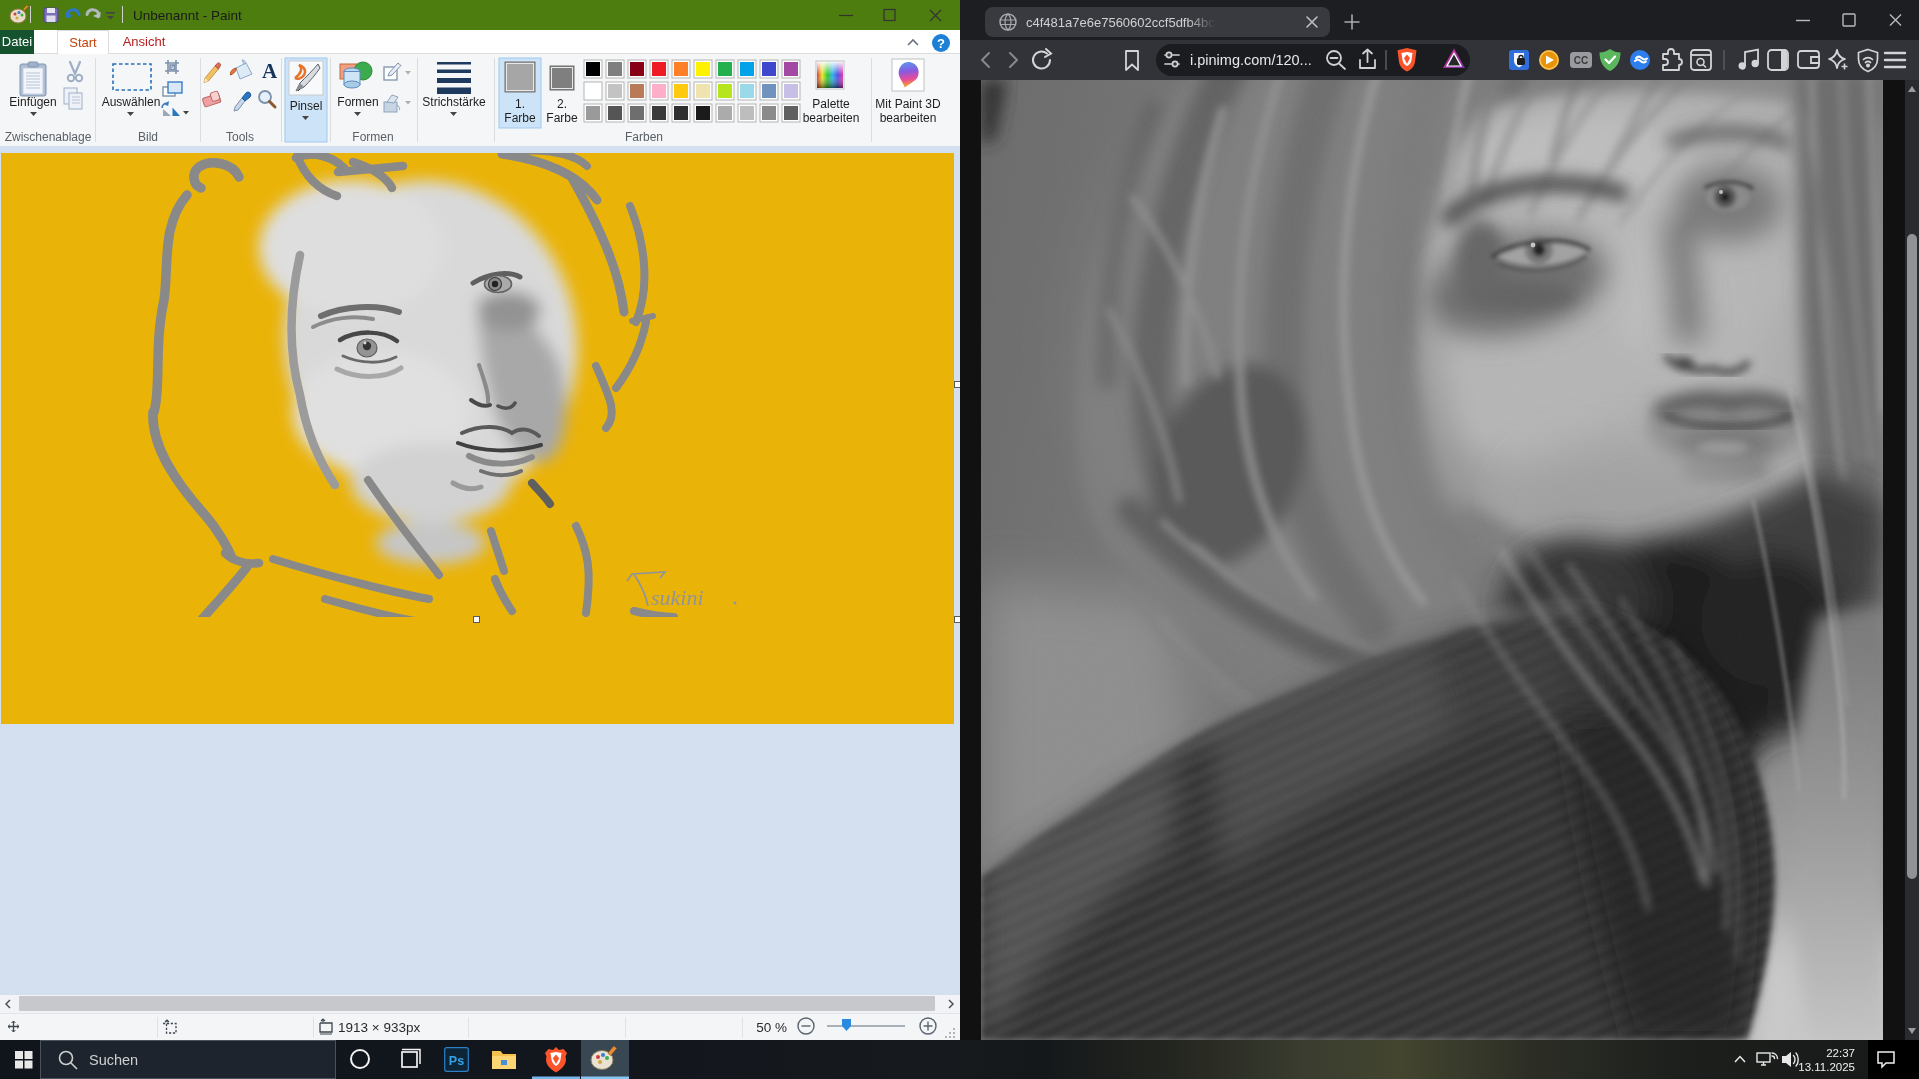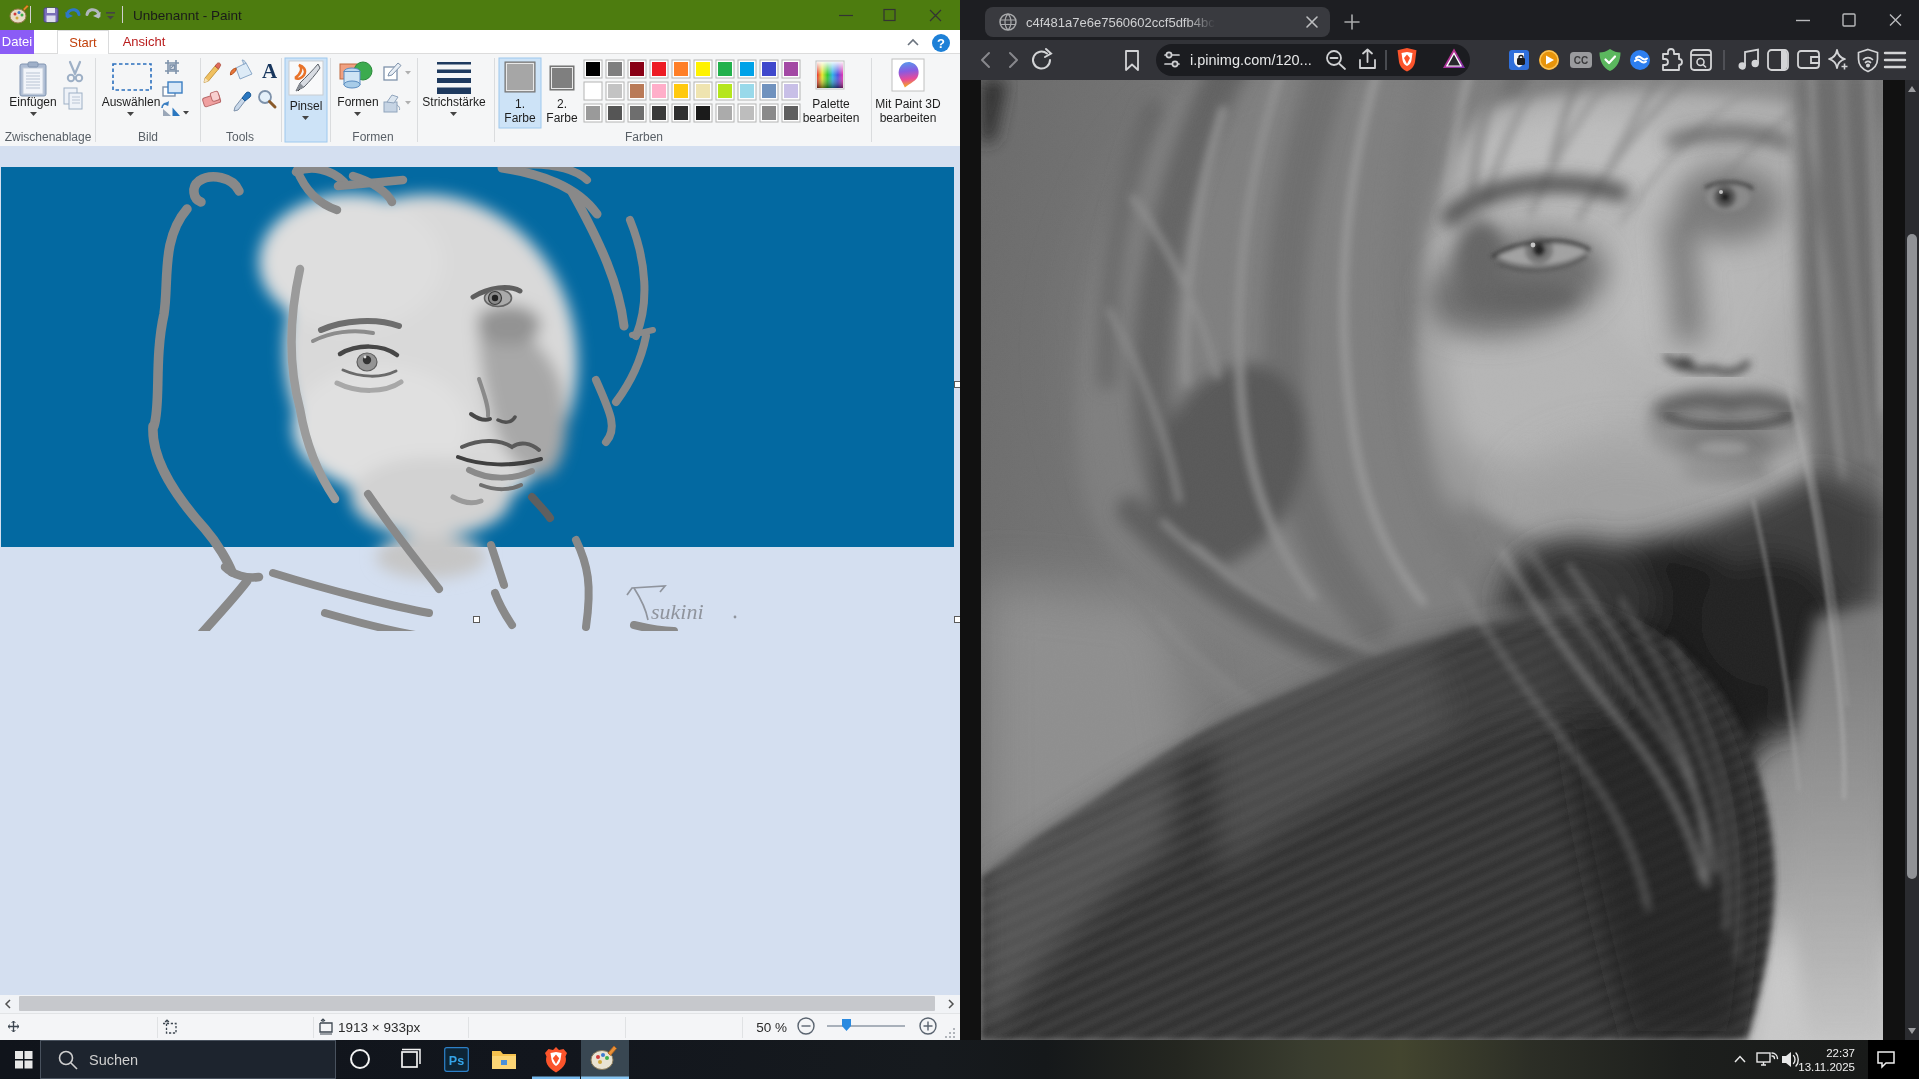--- a/index.html
+++ b/index.html
@@ -9,21 +9,21 @@
 
 #paint{left:0;top:0;width:960px;height:1040px;background:#fff;}
 #ptitle{left:0;top:0;width:960px;height:30px;background:#4d7c0f;}
 #ptabs{left:0;top:30px;width:960px;height:24px;background:#fff;border-bottom:1px solid #dcdcdc;}
 .ptab{position:absolute;top:0;height:24px;line-height:24px;font-size:13px;color:#b91c1c;text-align:center;}
 #ribbon{left:0;top:54px;width:960px;height:92px;background:#f5f6f7;}
 .gsep{position:absolute;top:4px;height:84px;width:1px;background:#dadcde;}
 .glabel{position:absolute;top:76px;font-size:12px;color:#585f66;text-align:center;width:120px;margin-left:-60px;}
 #workspace{left:0;top:146px;width:960px;height:849px;background:#d4dff0;}
 #wedge{left:0;top:146px;width:960px;height:8px;background:linear-gradient(#aebdd6,#c6d2e6);}
-#canvas{left:1px;top:153px;width:953px;height:380px;background:#0369a1;margin-top:14px;}
+#canvas{left:1px;top:153px;width:953px;height:571px;background:#eab308;}
 .handle{position:absolute;width:7px;height:7px;background:#fff;border:1px solid #5a5a5a;}
 #hscroll{left:0;top:995px;width:960px;height:18px;background:#f1f3f6;}
 #hthumb{left:19px;top:996px;width:916px;height:15px;background:#c6c8cc;border-radius:1px;}
 #pstatus{left:0;top:1013px;width:960px;height:27px;background:#f4f5f7;border-top:1px solid #e2e4e6;}
 .ssep{position:absolute;top:3px;height:21px;width:1px;background:#e0e2e4;}
 
 #browser{left:960px;top:0;width:959px;height:1040px;background:#131313;}
 #tabbar{left:0;top:0;width:959px;height:40px;background:#1d1e22;}
 #tab{left:25px;top:7px;width:345px;height:30px;background:#393a3f;border-radius:8px;}
 #toolbar{left:0;top:40px;width:959px;height:40px;background:#323338;}
@@ -78,21 +78,21 @@
       <text x="133" y="20" font-size="13.5" fill="#1a1a1a">Unbenannt - Paint</text>
 
       <g stroke="#333" stroke-width="1.2" fill="none">
         <path d="M839,15.5 L853,15.5"></path>
         <rect x="884" y="9.5" width="11" height="11"></rect>
         <path d="M930,10 L941,21 M941,10 L930,21"></path>
       </g>
     </svg>
   </div>
   <div id="ptabs" class="abs">
-    <div class="ptab" style="left:0;width:34px;background:#8b5cf6;color:#fff;">Datei</div>
+    <div class="ptab" style="left:0;width:34px;background:#14532d;color:#fff;">Datei</div>
     <div class="ptab" style="left:57px;width:52px;background:#fff;border:1px solid #dadbdc;border-bottom:none;color:#c2410c;">Start</div>
     <div class="ptab" style="left:109px;width:70px;">Ansicht</div>
     <svg class="abs" style="left:900px;top:2px" width="58" height="22">
       <path d="M8,13 L13,8 L18,13" stroke="#6a737e" stroke-width="1.6" fill="none"></path>
       <circle cx="41" cy="11" r="9" fill="#1d80d7"></circle>
       <text x="41" y="15.5" font-size="13" font-weight="bold" fill="#fff" text-anchor="middle" font-family="Liberation Sans, sans-serif">?</text>
     </svg>
   </div>
   <div id="ribbon" class="abs">
 

